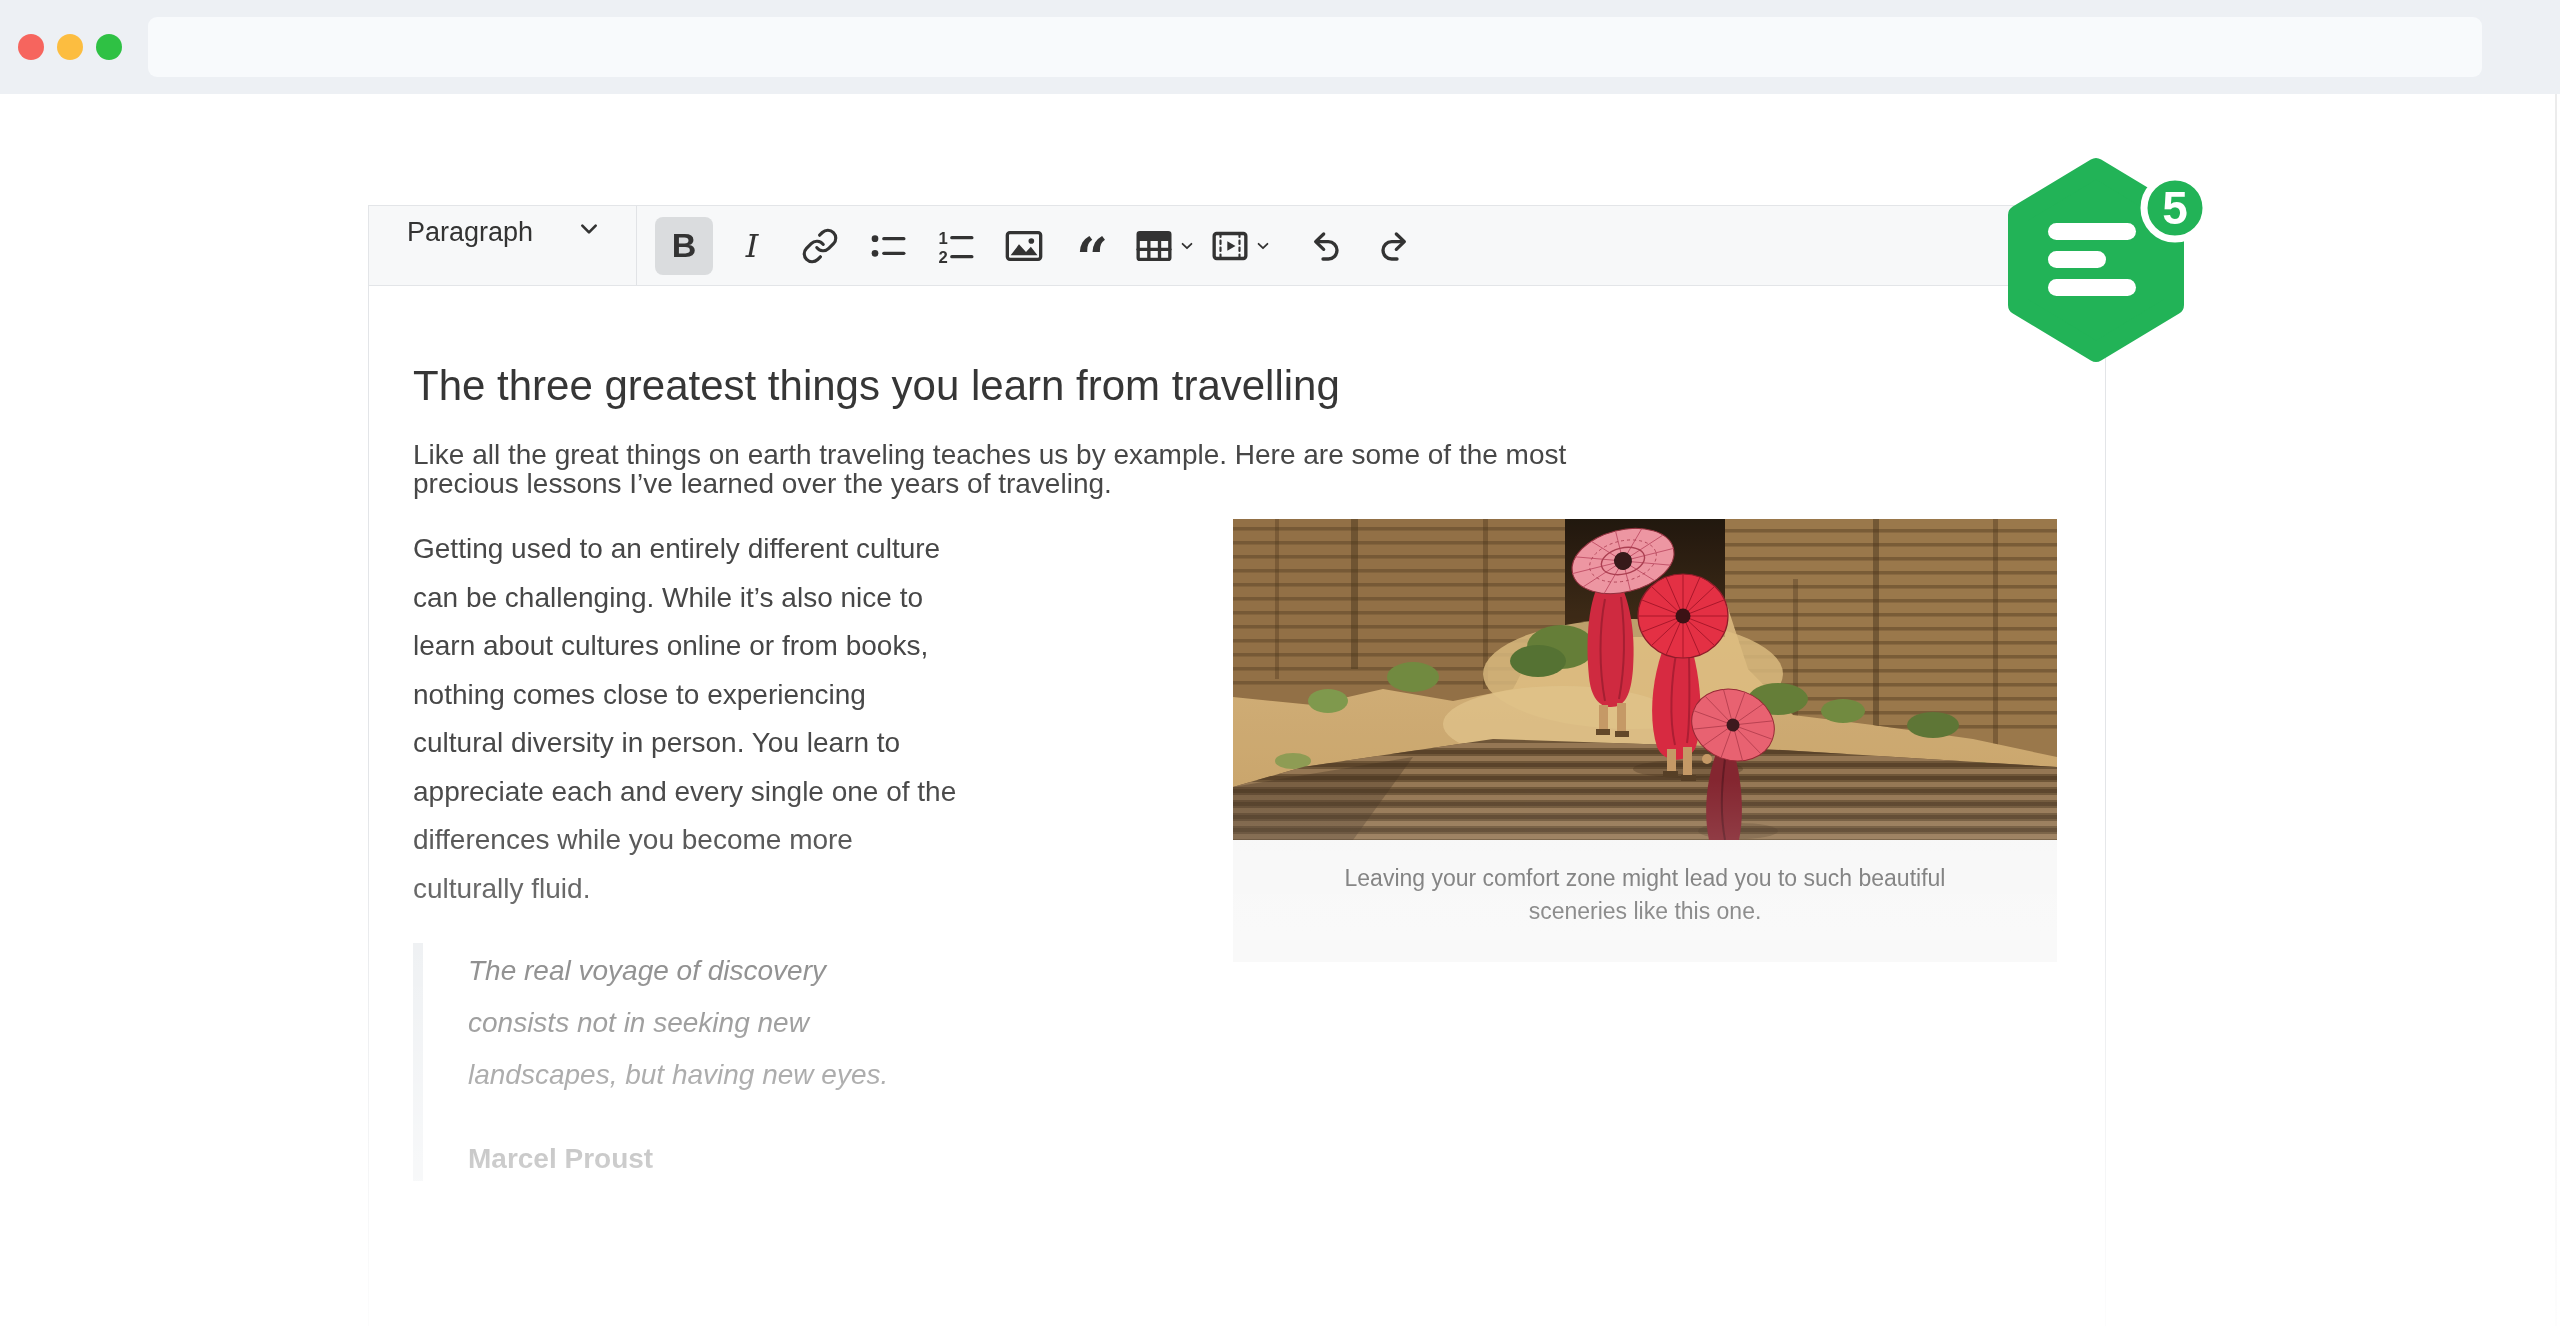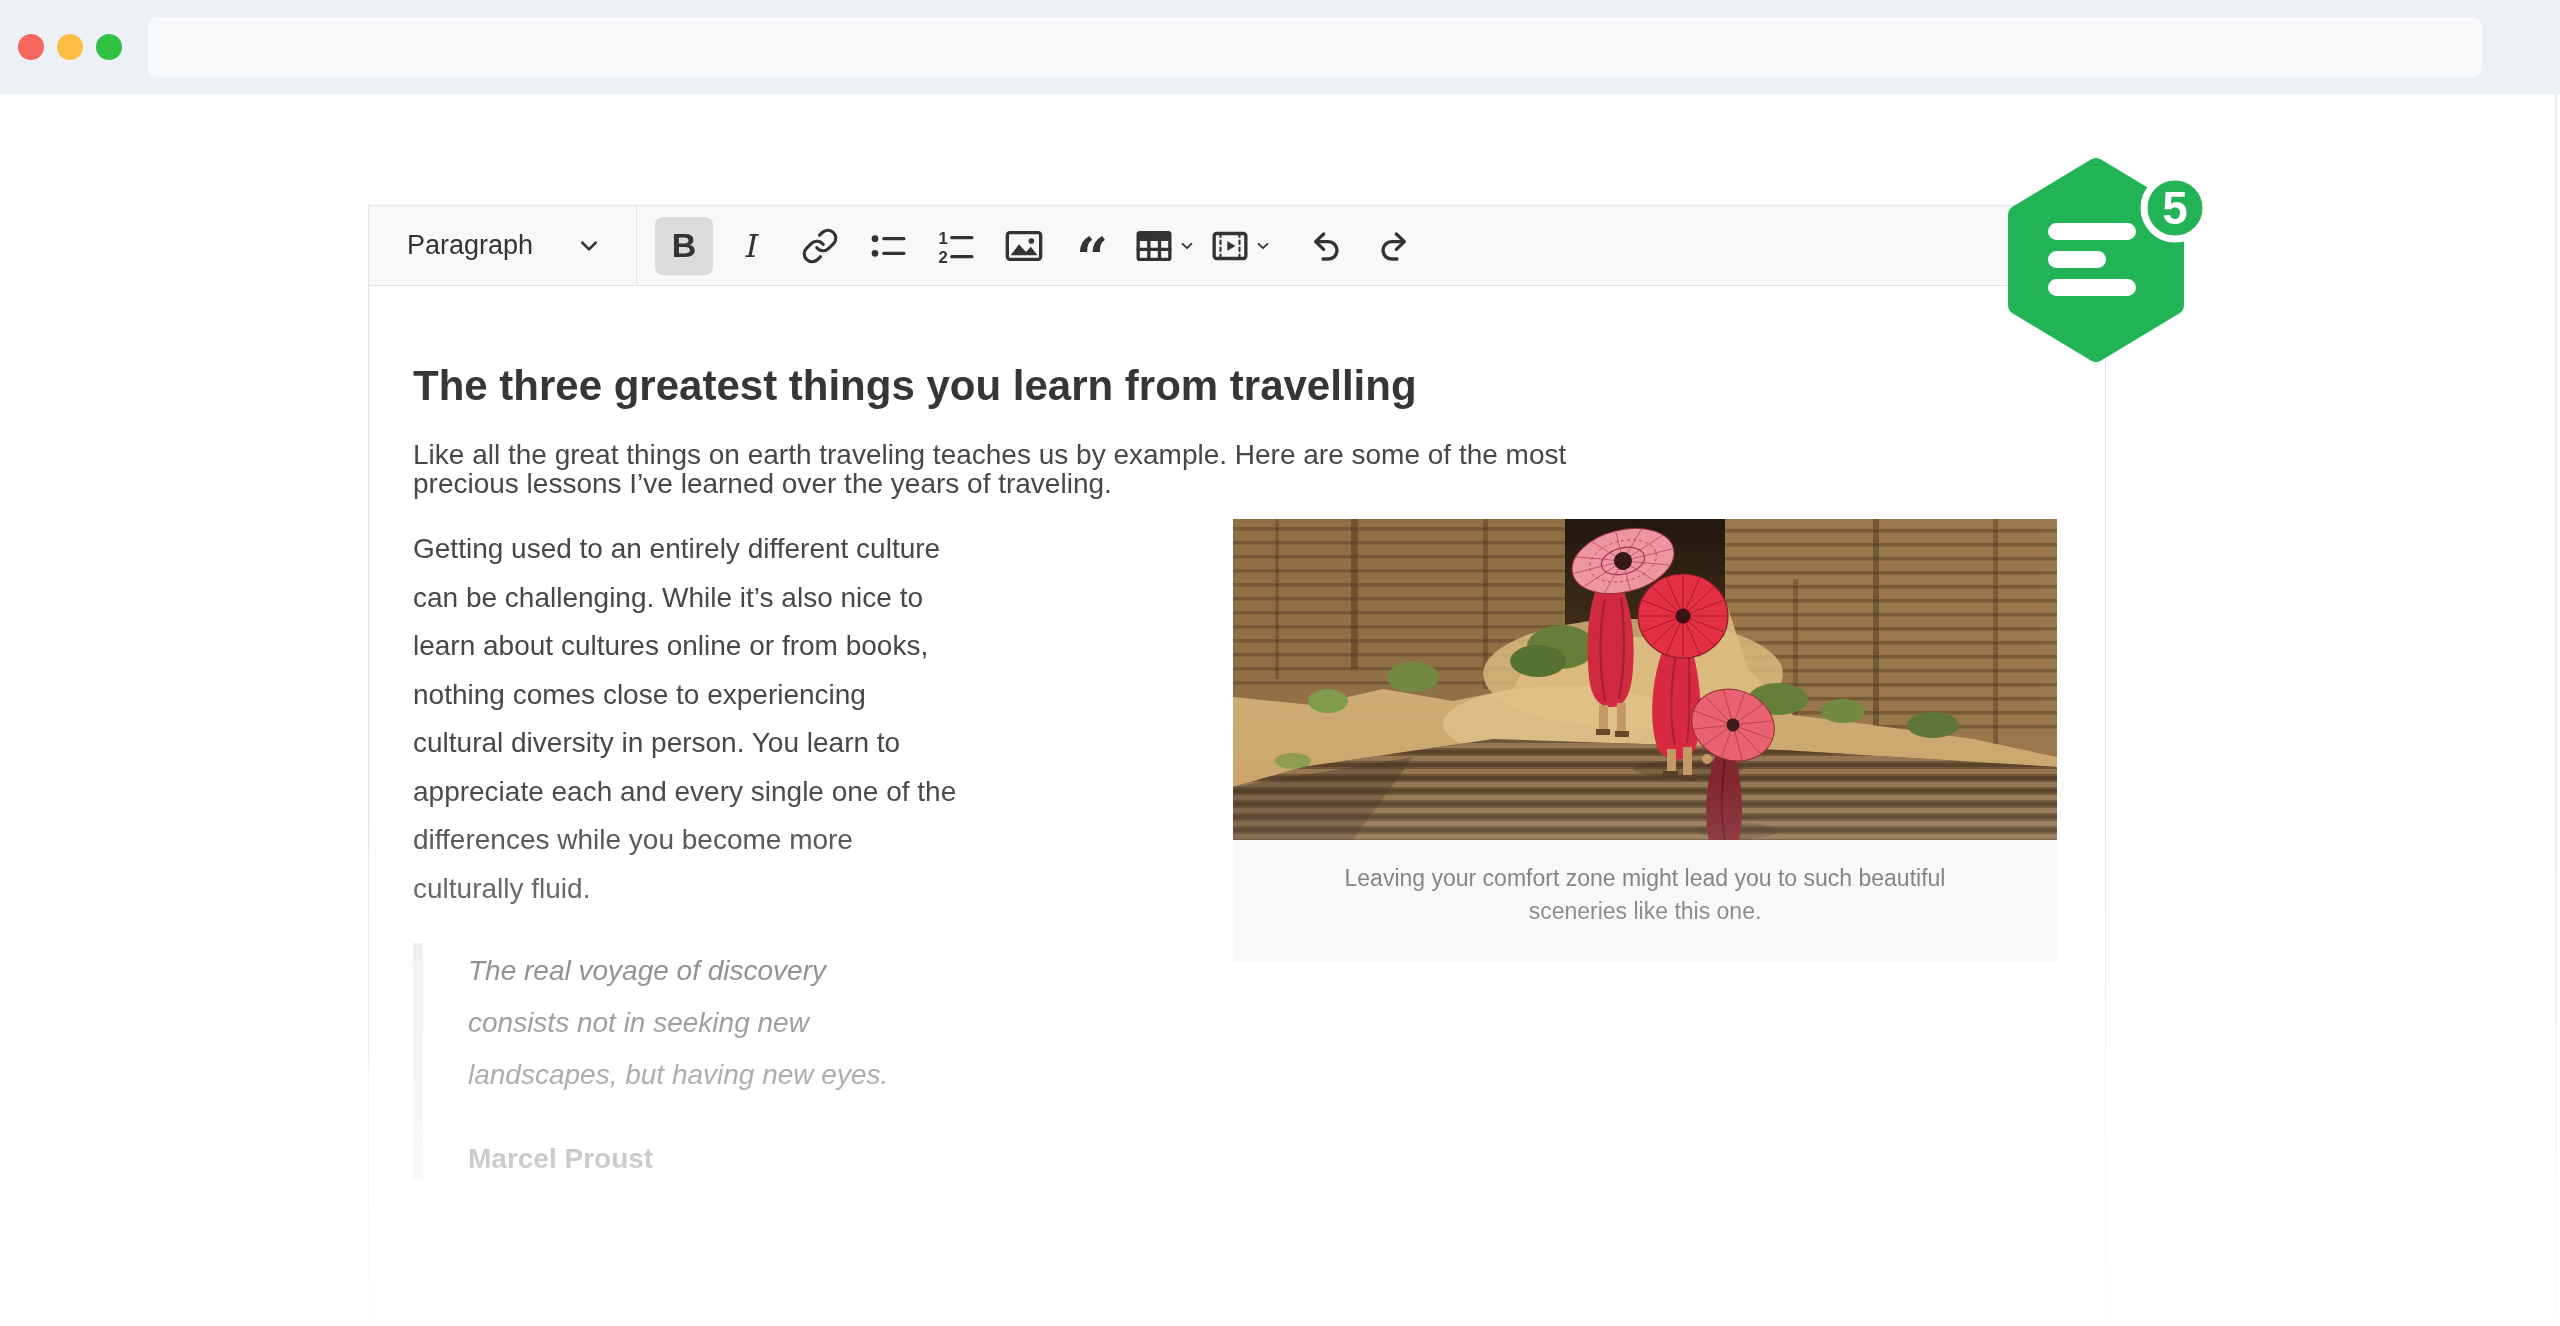--- a/index.html
+++ b/index.html
@@ -17,40 +17,40 @@
   .light.green{ background:#2fc144; }
   .addressbar{ position:absolute; left:148px; top:17px; width:2334px; height:60px;
     background:#f8fafc; border-radius:9px; border:none; font-size:26px; color:#555; padding:0 24px; }
   .right-edge{ position:absolute; left:2555px; top:94px; width:2px; height:1232px; background:#ececec; }
 
   
   .editor{ position:absolute; left:368px; top:205px; width:1738px; height:1130px;
     background:#fff; border:1px solid #e3e5e8; overflow:hidden; }
   .toolbar{ height:80px; background:#f7f8f9; border-bottom:1px solid #e3e5e8;
     display:flex; align-items:center; padding:0 20px; }
-  .dropdown{ width:228px; height:58px; display:flex; align-items:center; justify-content:space-between;
+  .dropdown{ width:228px; height:58px; display:flex; justify-content:space-between;
     padding:0 16px 0 18px; background:transparent; border:none; border-radius:6px; cursor:pointer; }
   .dropdown-label{ font-size:27px; color:#333; font-family:"Liberation Sans",sans-serif; }
   .sep{ width:1px; align-self:stretch; background:#e1e3e6; margin-left:19px; margin-right:8px; }
   .tbtn{ width:58px; height:58px; border:none; background:transparent; border-radius:8px;
     display:flex; align-items:center; justify-content:center; color:#333; margin-left:10px; cursor:pointer; }
   .tbtn.active{ background:#dadcde; }
   .split{ display:flex; align-items:center; margin-left:10px; }
   .split .tbtn{ margin-left:0; width:46px; }
   .chevbtn{ width:20px; height:58px; border:none; background:transparent; display:flex;
     align-items:center; justify-content:center; color:#333; padding:0; cursor:pointer; }
   .glyph-b{ font-size:34px; font-weight:700; color:#333; }
   .glyph-i{ font-size:32px; font-style:italic; color:#333; font-family:"DejaVu Serif",serif; }
   .glyph-q{ font-size:56px; color:#333; font-family:"DejaVu Serif",serif; line-height:1;
     transform:translateY(12px); font-weight:700; }
   .icon{ stroke:#333; fill:none; stroke-width:2; stroke-linecap:round; stroke-linejoin:round; }
 
   
   .content{ padding:75px 48px 40px 44px; }
-  .doc-title{ font-size:42px; line-height:1.2; font-weight:700; color:#363636; }
+  .doc-title{ font-size:42px; line-height:1.2; font-weight:400; color:#363636; }
   .intro{ margin-top:29px; font-size:28px; line-height:29px; color:#474747; white-space:pre-line; }
   .section-h{ margin-top:40px; font-size:33px; line-height:1.2; font-weight:700; color:#363636; }
   .cols{ margin-top:21px; display:flex; align-items:flex-start; }
   .leftcol{ width:690px; flex:none; }
   .bodytext{ margin-top:6px; font-size:28px; line-height:48.5px; color:#474747; white-space:pre-line; }
   blockquote{ margin-top:30px; border-left:10px solid #e9ecef; padding:2px 0 6px 45px; }
   .quote{ font-size:28px; line-height:52px; font-style:italic; color:#606060; white-space:pre-line; }
   .quote-author{ margin-top:42px; font-size:28px; font-weight:700; color:#757575; }
   figure{ margin-left:auto; width:824px; }
   .photo{ display:block; width:824px; height:321px; }

